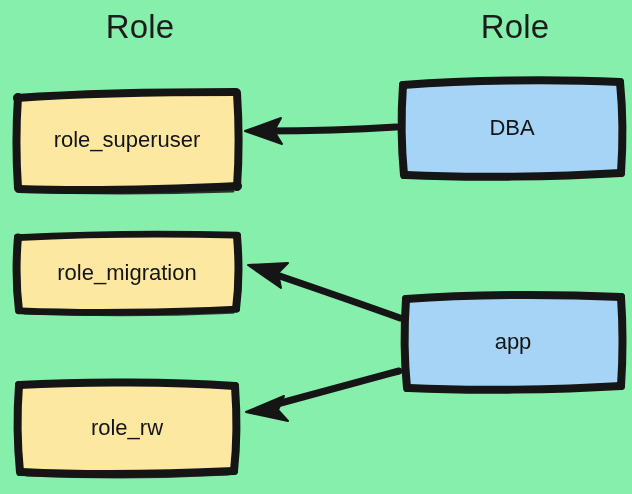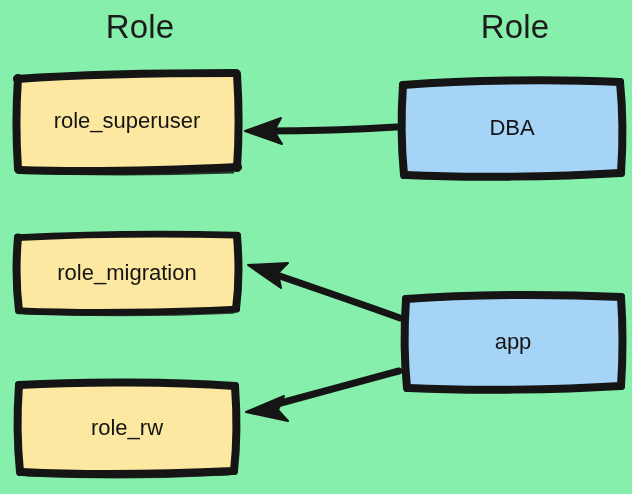--- a/index.html
+++ b/index.html
@@ -64,21 +64,21 @@
   }
 </style>
 </head>
 <body>
 
 <div id="canvas">
 
   <div class="col-title" id="title-role">Role</div>
   <div class="col-title" id="title-user">Role</div>
 
-  <div class="node" id="node-role-superuser" style="left:13px; top:69px; width:228px; height:104px;">
+  <div class="node" id="node-role-superuser" style="left:13px; top:88px; width:228px; height:104px;">
     <svg viewBox="0 0 228 104" preserveAspectRatio="none">
       <path d="M5,9 L222,5 L225,97 L7,100 Z" fill="#fce8a0" stroke="none"></path>
       <path d="M4,10 C60,6 150,4 223,4" fill="none" stroke="#151515" stroke-width="8" stroke-linecap="round"></path>
       <path d="M224,5 C226,35 226,70 224,99" fill="none" stroke="#151515" stroke-width="8" stroke-linecap="round"></path>
       <path d="M225,98 C160,101 70,103 6,101" fill="none" stroke="#151515" stroke-width="8" stroke-linecap="round"></path>
       <path d="M5,100 C3,70 3,38 5,9" fill="none" stroke="#151515" stroke-width="8" stroke-linecap="round"></path>
       <path d="M10,103 C80,106 160,105 220,103" fill="none" stroke="#151515" stroke-width="3" stroke-linecap="round" opacity="0.85"></path>
     </svg>
     <div class="label">role_superuser</div>
   </div>

